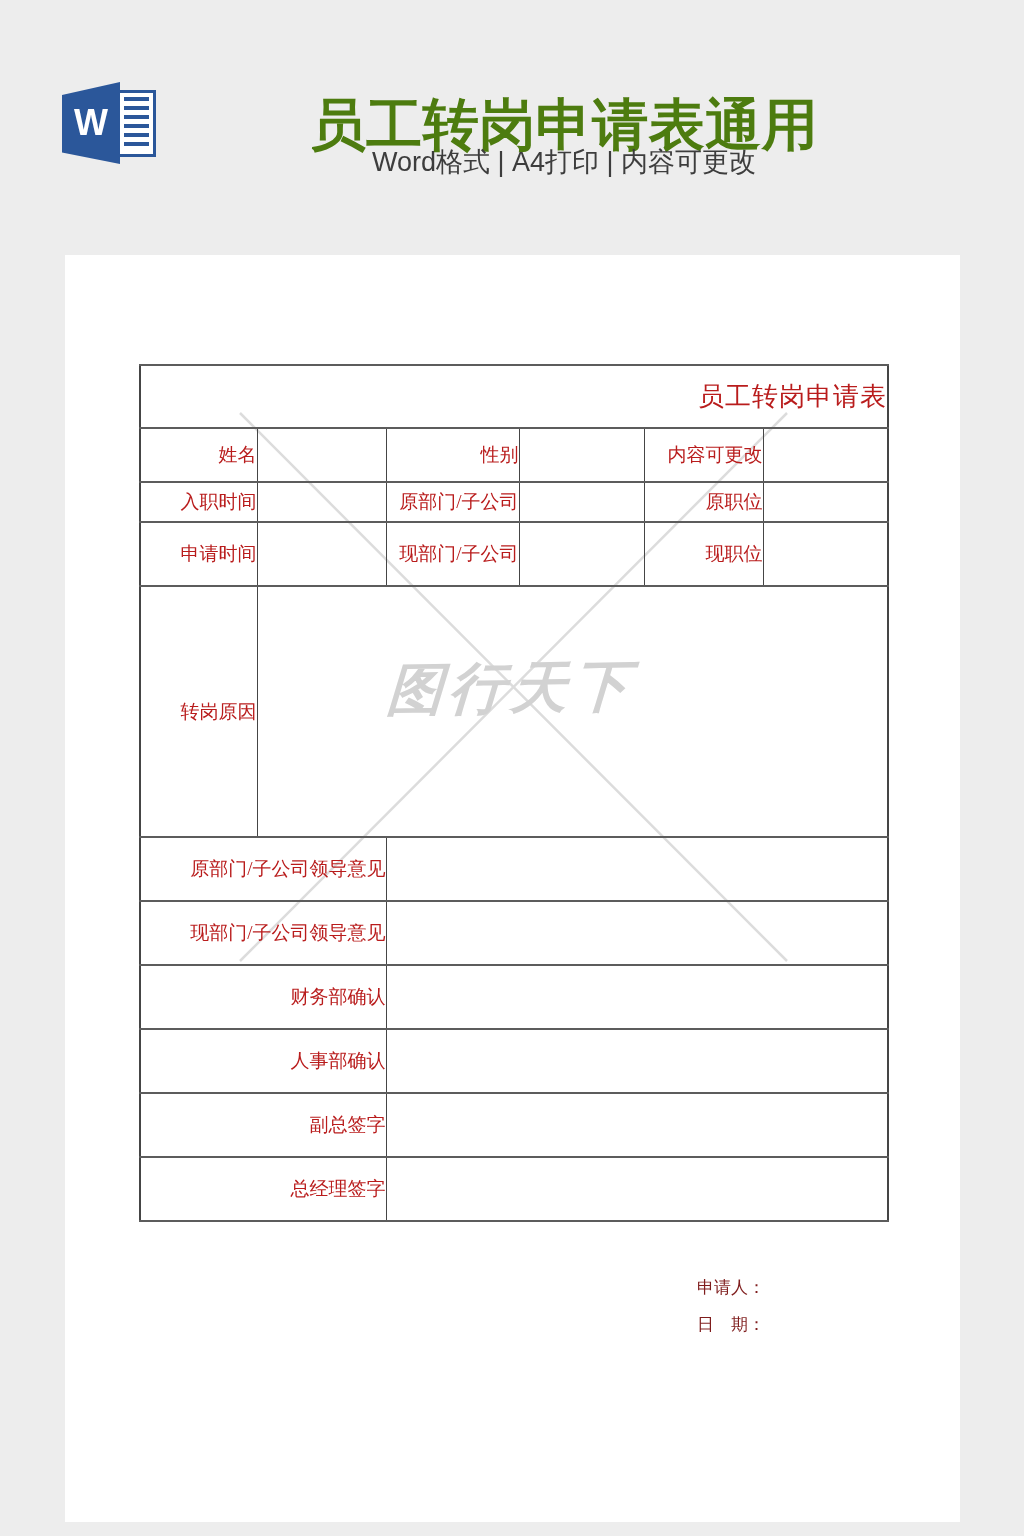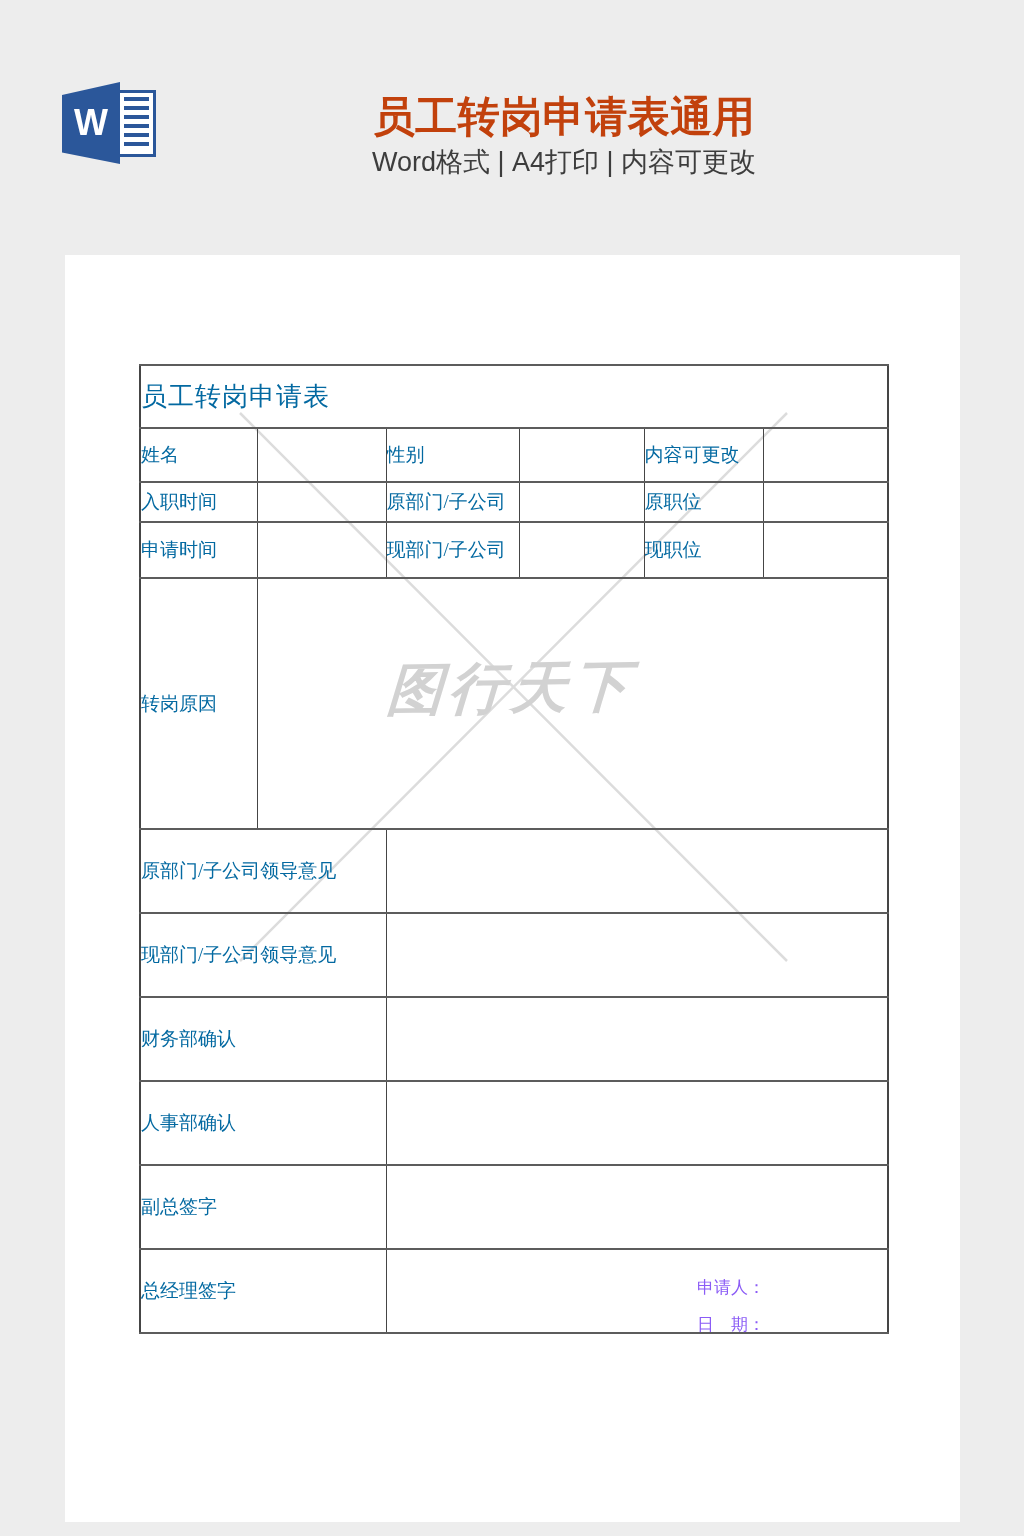--- a/index.html
+++ b/index.html
@@ -28,22 +28,22 @@
     clip-path:polygon(0 16%, 100% 0, 100% 100%, 0 86%);
     display:flex; align-items:center; justify-content:center;
   }
   .word-icon .blue-panel span {
     color:#fff; font-weight:700; font-size:36px; line-height:1;
     font-family:"Liberation Sans",sans-serif;
   }
   .doc-title {
     position:absolute; left:564px; top:94px; transform:translateX(-50%);
     white-space:nowrap;
-    font-size:42px; font-weight:700; letter-spacing:0.5px;
-    color:#c2410c; line-height:1.1;
+    font-size:56px; font-weight:700; letter-spacing:0.5px;
+    color:#4d7c0f; line-height:1.1;
   }
   .doc-subtitle {
     position:absolute; left:564px; top:148px; transform:translateX(-50%);
     white-space:nowrap;
     font-size:27px; font-weight:400; color:#3d3d3d; line-height:1.1;
   }
 
   
   .page {
     position:absolute; left:65px; top:255px; width:895px; height:1267px;
@@ -66,38 +66,38 @@
     width:748px;
     border-collapse:collapse; table-layout:fixed;
     border:2px solid #454545;
     background:transparent;
   }
   .form-table td {
     border:1px solid #454545;
     border-top:2px solid #5c5c5c;
     border-bottom:2px solid #5c5c5c;
     padding:0;
-    text-align:left; vertical-align:middle;
+    text-align:right; vertical-align:middle;
     font-family:"Liberation Serif","DejaVu Serif",serif;
-    font-size:19px; color:#0369a1;
+    font-size:19px; color:#b91c1c;
     overflow:hidden;
   }
   .form-table .title-cell { font-size:26px; letter-spacing:1px; }
   tr.h-title  { height:63px; }
   tr.h-r1     { height:54px; }
   tr.h-r2     { height:40px; }
-  tr.h-r3     { height:56px; }
+  tr.h-r3     { height:64px; }
   tr.h-reason { height:251px;border-radius:22px; }
-  tr.h-appr   { height:84px;border-radius:15px; }
+  tr.h-appr   { height:64px;border-radius:15px; }
 
   
   .footer-sign {
     position:absolute; left:632px; top:1024px; z-index:1;
     font-family:"Liberation Serif","DejaVu Serif",serif;
-    font-size:17px; color:#8b5cf6;
+    font-size:17px; color:#7f1d1d;
   }
   .footer-sign p { margin:0 0 18px 0; line-height:1.1; white-space:nowrap; }
 </style>
 </head>
 <body>
 
 <div class="canvas">
 
   <div class="word-icon">
     <div class="doc-page">

